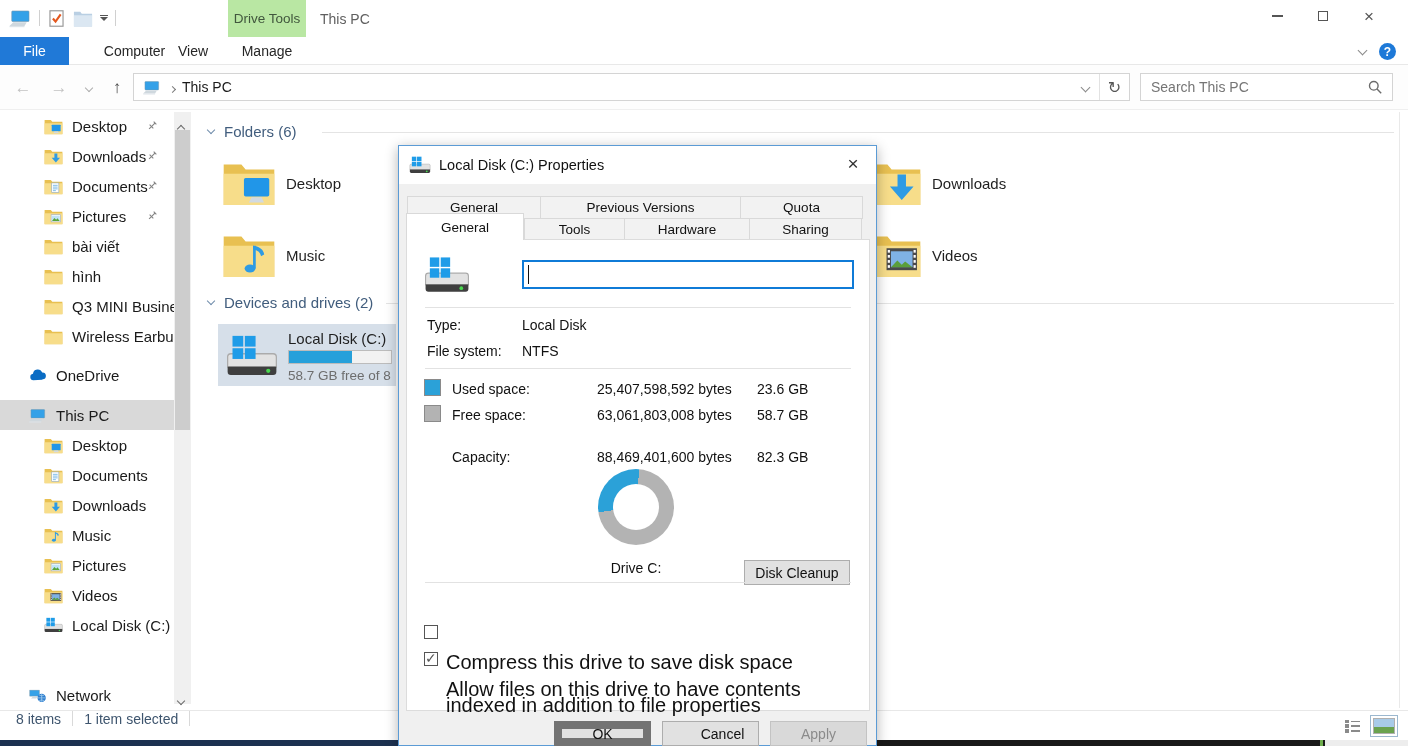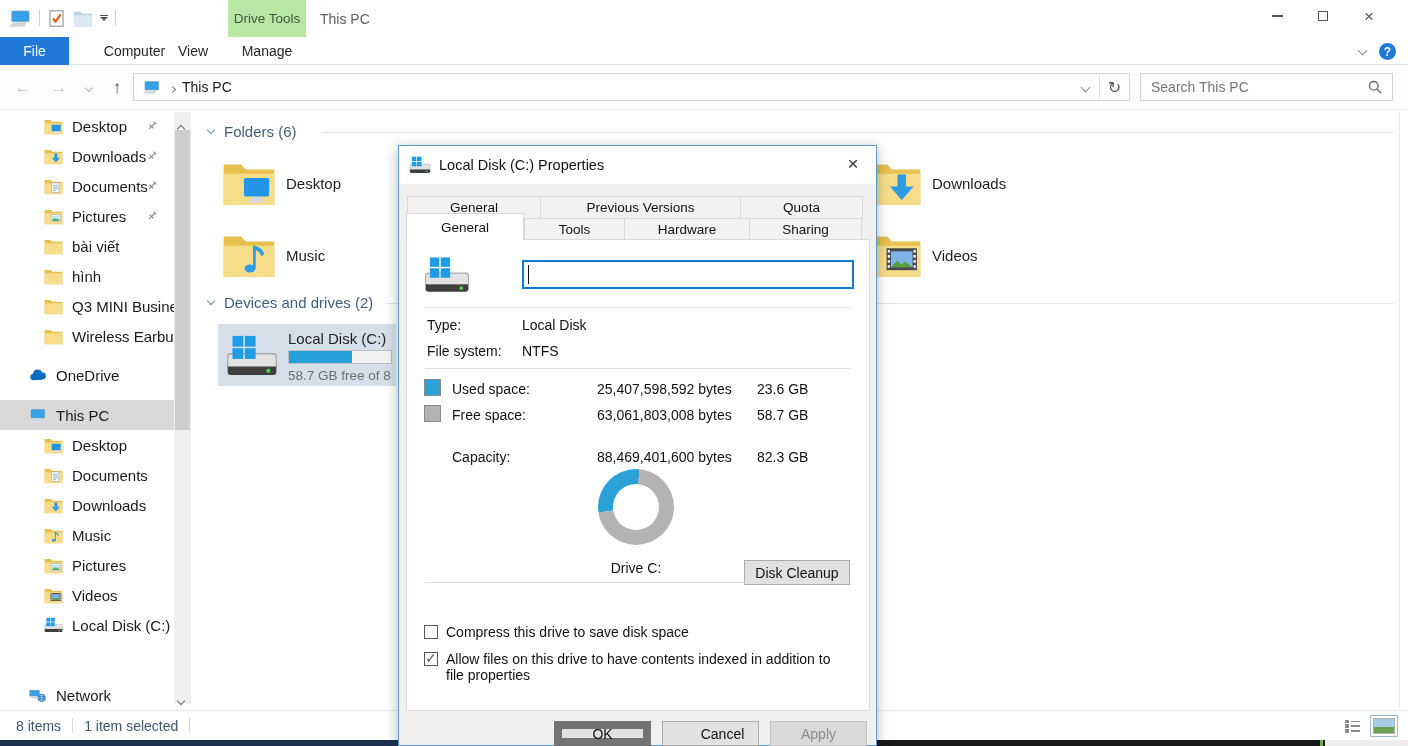--- a/index.html
+++ b/index.html
@@ -82,21 +82,21 @@
   .tile { position:absolute; display:flex; align-items:center; }
   .tile-label { font-size:15px; color:#1f1f1f; }
   .bigic { display:block; }
   .drive-tile { position:absolute; left:18px; top:214px; width:178px; height:62px; background:#d6dfe9; }
   .drive-name { position:absolute; left:70px; top:6px; font-size:15px; color:#1f1f1f; }
   .drive-bar { position:absolute; left:70px; top:26px; width:104px; height:14px; background:#f2f2f2; border:1px solid #bcbcbc; }
   .drive-bar-fill { height:100%; background:#26a0da; }
   .drive-free { position:absolute; left:70px; top:44px; font-size:13.5px; color:#6d6d6d; white-space:nowrap; }
 
   
-  .statusbar { position:absolute; left:0; top:710px; width:1408px; height:30px; background:#fff; border-top:1px solid #e8e8e8; display:flex; align-items:center; }
+  .statusbar { position:absolute; left:0; top:710px; width:1408px; height:30px; background:#fff; border-top:1px solid #e8e8e8; display:flex; }
   .stext { font-size:14px; color:#3e556e; }
   .sdiv { width:1px; height:15px; background:#d9d9d9; margin:0 11px; }
   .viewtoggles { position:absolute; right:10px; top:4px; display:flex; align-items:center; gap:9px; }
   .vt-list { width:17px; height:15px; display:flex; flex-direction:column; justify-content:space-between; padding:1px; }
   .vt-row { display:flex; align-items:center; gap:2px; }
   .vt-sq { width:3.5px; height:3.5px; background:#8a8a8a; }
   .vt-ln { width:9px; height:1.5px; background:#8a8a8a; }
   .vt-thumb { width:28px; height:22px; border:1px solid #9cb8cf; background:#fff; padding:2px; }
   .vt-img { width:100%; height:100%; border:1px solid #b0b0b0; background:linear-gradient(#a8cbe8 55%, #6aa24f 55%); }
 
@@ -125,21 +125,21 @@
   .caret { position:absolute; left:121px; top:25px; width:1px; height:19px; background:#111; }
   .donut { position:absolute; left:191px; top:229px; width:76px; height:76px; border-radius:50%;
            background:conic-gradient(from 262deg, #2ba1d8 0 103deg, #b3b3b3 103deg 360deg); }
   .donut-hole { position:absolute; left:15px; top:15px; width:46px; height:46px; border-radius:50%; background:#fff; }
   .drive-c-label { position:absolute; left:179px; top:320px; width:100px; text-align:center; font-size:14px; color:#111; }
   .btn { position:absolute; display:flex; align-items:center; justify-content:center; font-size:14px; color:#111;
          background:#e1e1e1; border:1px solid #adadad; font-family:inherit; }
   .btn-cleanup { left:337px; top:320px; width:106px; height:25px; }
   .cbox { position:absolute; width:14px; height:14px; background:#fff; border:1px solid #555; }
   .cbox .ck { position:absolute; left:0px; top:-3px; font-size:14px; color:#555; }
-  .cbl { position:absolute; font-size:14px; color:#111; line-height:15.5px; }
+  .cbl { position:absolute; font-size:20px; color:#111; line-height:15.5px;margin-top:30px; }
   .btn-ok { left:155px; top:575px; width:97px; height:25px; border:8px solid #737373; }
   .btn-cancel { left:263px; top:575px; width:97px; height:25px;padding-left:24px; }
   .btn-apply { left:371px; top:575px; width:97px; height:25px; background:#d9d9d9; border:1px solid #c3c3c3; color:#8b8b8b; }
 </style>
 </head>
 <body>
 
 <svg width="0" height="0" style="position:absolute">
   <defs>
     <symbol id="sym-folder" viewBox="0 0 32 28">

